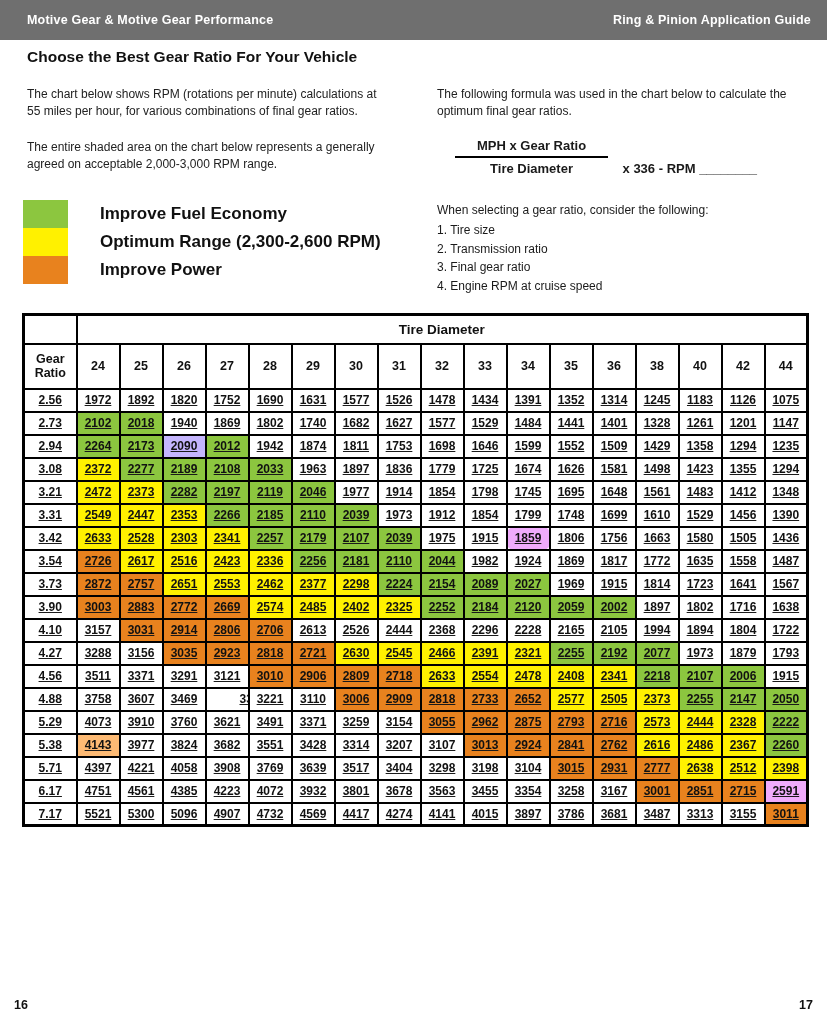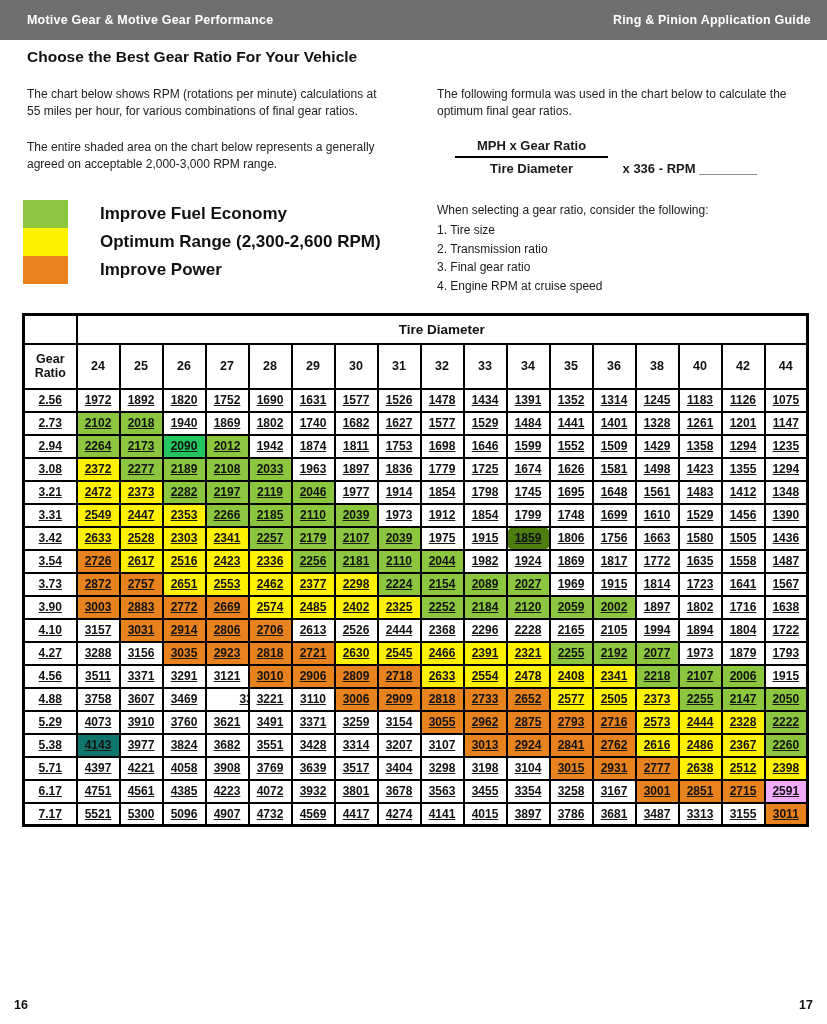--- a/index.html
+++ b/index.html
@@ -184,21 +184,21 @@
           <td style="background: rgb(255, 255, 255);">1401</td>
           <td style="background: rgb(255, 255, 255);">1328</td>
           <td style="background: rgb(255, 255, 255);">1261</td>
           <td style="background: rgb(255, 255, 255);">1201</td>
           <td style="background: rgb(255, 255, 255);">1147</td>
         </tr>
         <tr>
           <td>2.94</td>
           <td style="background: rgb(140, 198, 63);">2264</td>
           <td style="background: rgb(140, 198, 63);">2173</td>
-          <td style="background: #22c55e;">2090</td>
+          <td style="background: #c4b5fd;">2090</td>
           <td style="background: rgb(140, 198, 63);">2012</td>
           <td style="background: rgb(255, 255, 255);">1942</td>
           <td style="background: rgb(255, 255, 255);">1874</td>
           <td style="background: rgb(255, 255, 255);">1811</td>
           <td style="background: rgb(255, 255, 255);">1753</td>
           <td style="background: rgb(255, 255, 255);">1698</td>
           <td style="background: rgb(255, 255, 255);">1646</td>
           <td style="background: rgb(255, 255, 255);">1599</td>
           <td style="background: rgb(255, 255, 255);">1552</td>
           <td style="background: rgb(255, 255, 255);">1509</td>
@@ -272,21 +272,21 @@
           <td style="background: rgb(255, 241, 0);">2633</td>
           <td style="background: rgb(255, 241, 0);">2528</td>
           <td style="background: rgb(255, 241, 0);">2303</td>
           <td style="background: rgb(255, 241, 0);">2341</td>
           <td style="background: rgb(140, 198, 63);">2257</td>
           <td style="background: rgb(140, 198, 63);">2179</td>
           <td style="background: rgb(140, 198, 63);">2107</td>
           <td style="background: rgb(140, 198, 63);">2039</td>
           <td style="background: rgb(255, 255, 255);">1975</td>
           <td style="background: rgb(255, 255, 255);">1915</td>
-          <td style="background: #4d7c0f; border-radius: 7px;">1859</td>
+          <td style="background: #f0abfc; border-radius: 7px;">1859</td>
           <td style="background: rgb(255, 255, 255);">1806</td>
           <td style="background: rgb(255, 255, 255);">1756</td>
           <td style="background: rgb(255, 255, 255);">1663</td>
           <td style="background: rgb(255, 255, 255);">1580</td>
           <td style="background: rgb(255, 255, 255);">1505</td>
           <td style="background: rgb(255, 255, 255);">1436</td>
         </tr>
         <tr>
           <td>3.54</td>
           <td style="background: rgb(232, 130, 30);">2726</td>
@@ -442,21 +442,21 @@
           <td style="background: rgb(232, 130, 30);">2875</td>
           <td style="background: rgb(232, 130, 30);">2793</td>
           <td style="background: rgb(232, 130, 30);">2716</td>
           <td style="background: rgb(255, 241, 0);">2573</td>
           <td style="background: rgb(255, 241, 0);">2444</td>
           <td style="background: rgb(255, 241, 0);">2328</td>
           <td style="background: rgb(140, 198, 63);">2222</td>
         </tr>
         <tr>
           <td>5.38</td>
-          <td style="background: #0f766e;">4143</td>
+          <td style="background: #fdba74;">4143</td>
           <td style="background: rgb(255, 255, 255);">3977</td>
           <td style="background: rgb(255, 255, 255);">3824</td>
           <td style="background: rgb(255, 255, 255);">3682</td>
           <td style="background: rgb(255, 255, 255);">3551</td>
           <td style="background: rgb(255, 255, 255);">3428</td>
           <td style="background: rgb(255, 255, 255);">3314</td>
           <td style="background: rgb(255, 255, 255);">3207</td>
           <td style="background: rgb(255, 255, 255);">3107</td>
           <td style="background: rgb(232, 130, 30);">3013</td>
           <td style="background: rgb(232, 130, 30);">2924</td>

